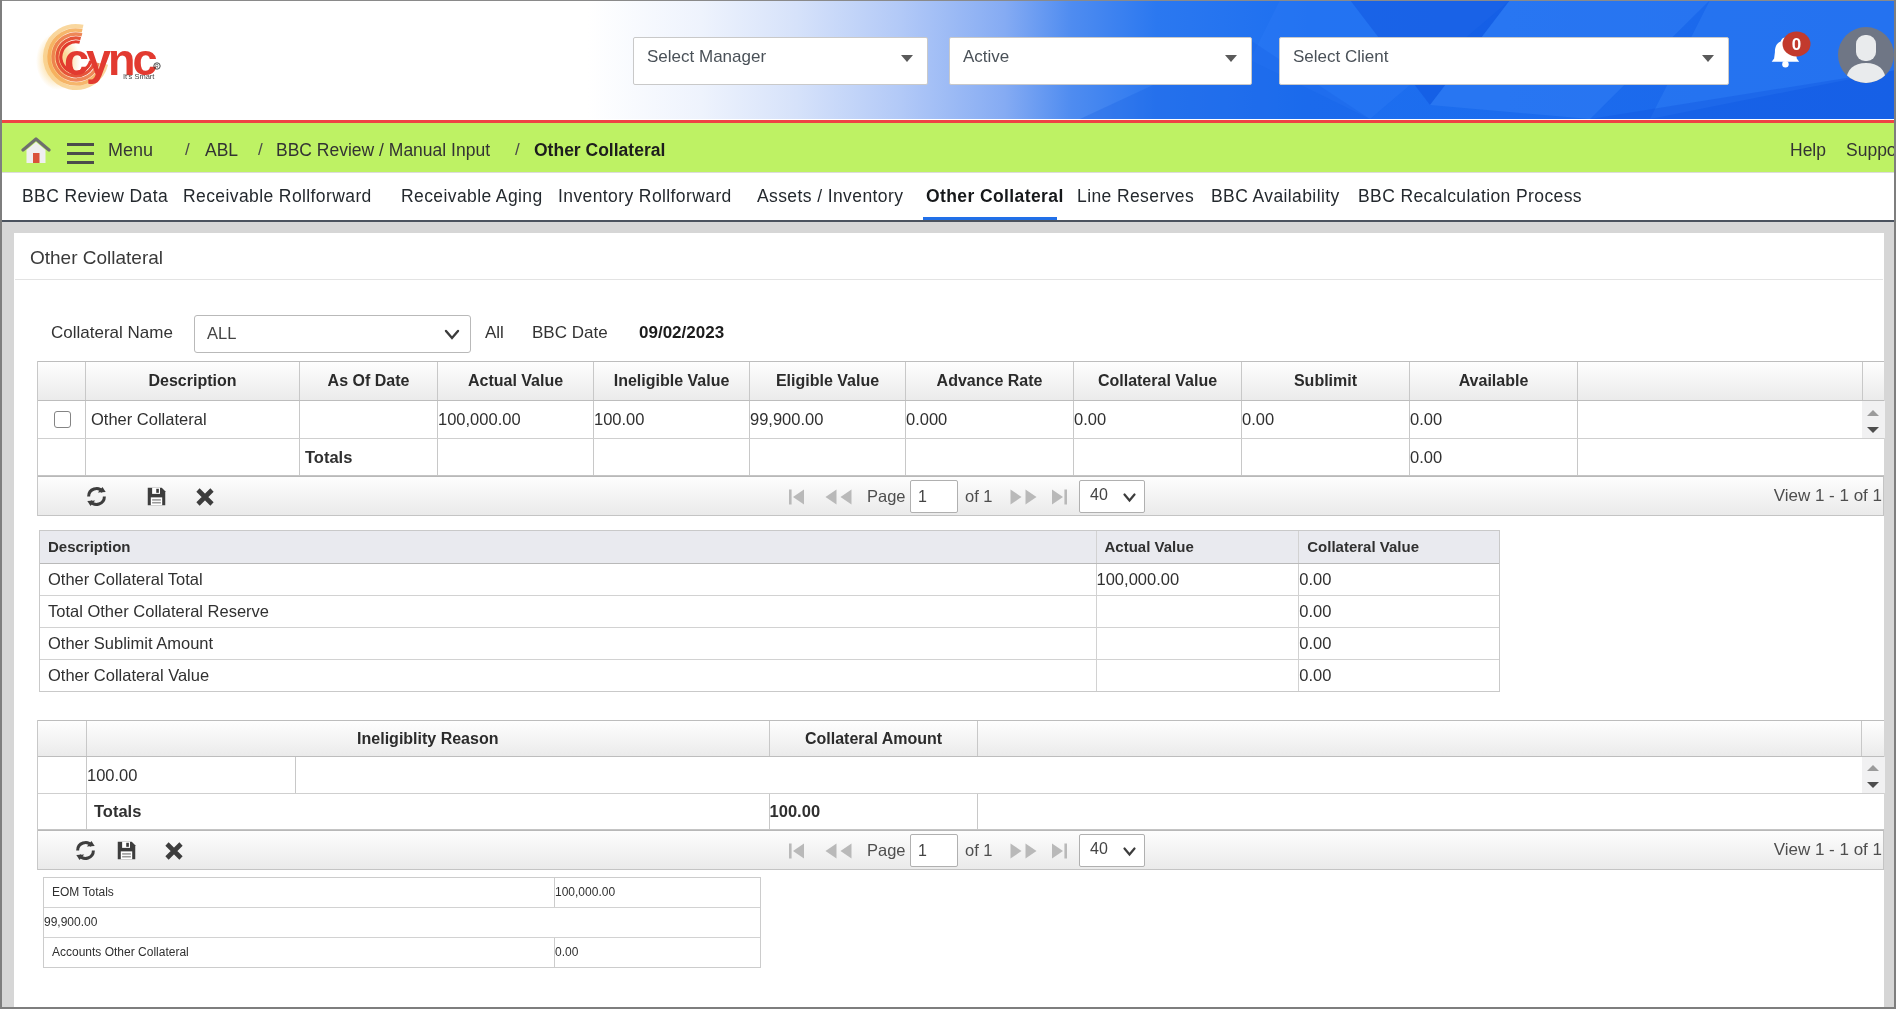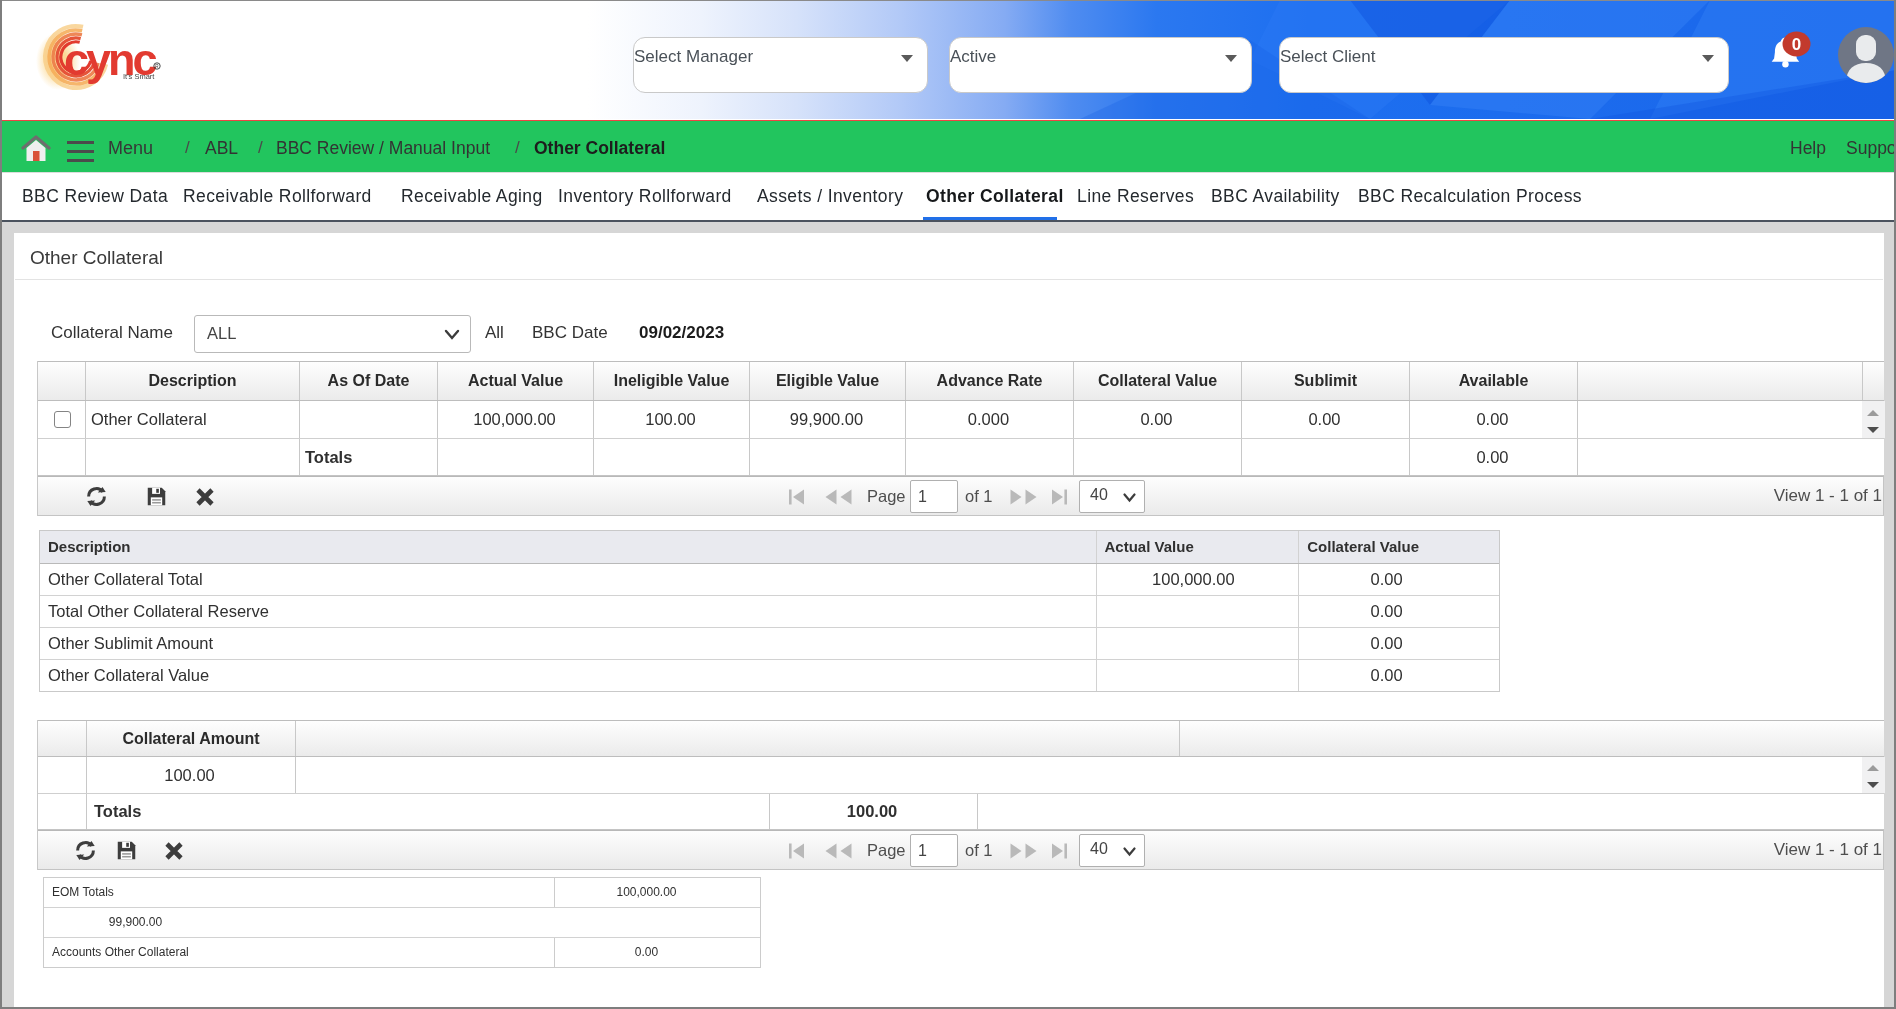--- a/index.html
+++ b/index.html
@@ -1,36 +1,36 @@
 <!DOCTYPE html>
 <html><head>
 <meta charset="utf-8">
 <style>
 *{margin:0;padding:0;box-sizing:border-box}
 html,body{width:1896px;height:1009px;font-family:"Liberation Sans",sans-serif;overflow:hidden;background:#fff;position:relative}
 .abs{position:absolute}
 .row{display:flex}
 
 #topbar{position:absolute;left:0;top:0;width:1896px;height:119px;background:linear-gradient(to right,#ffffff 0%,#ffffff 31%,#eef3fd 37%,#d6e2fa 42%,#b2c9f7 47.5%,#85abf3 53%,#4f8cf0 56.5%,#2b78f0 61%,#1d6ff0 69%,#1a66ea 100%);}
-.hsel{position:absolute;background:#fff;border:1px solid #c9c9c9;border-radius:12px;height:56px;top:37px;font-size:17px;color:#4a5158;line-height:38px;}
+.hsel{position:absolute;background:#fff;border:1px solid #c9c9c9;border-radius:2px;height:48px;top:37px;font-size:17px;color:#4a5158;line-height:38px;padding-left:13px}
 .hsel .car{position:absolute;right:14px;top:17px;width:0;height:0;border-left:6px solid transparent;border-right:6px solid transparent;border-top:7px solid #5a5a5a}
 
-#crumb{position:absolute;left:0;top:120px;width:1896px;height:53px;background:#22c55e;border-bottom:1px solid #dcdcdc;border-top:1px solid #ef4444}
+#crumb{position:absolute;left:0;top:120px;width:1896px;height:53px;background:#bef264;border-bottom:1px solid #dcdcdc;border-top:3px solid #ef4444}
 
 #tabs{position:absolute;left:0;top:174px;width:1896px;height:48px;background:#fff;border-bottom:2px solid #4a525e}
 .tab{position:absolute;top:12px;font-size:17.5px;letter-spacing:0.4px;color:#24292e;white-space:nowrap}
 
 #contentbg{position:absolute;left:0;top:222px;width:1896px;height:785px;background:#d6d6d6}
 #card{position:absolute;left:14px;top:233px;width:1870px;height:774px;background:#fff}
 
 .gcell{border-right:1px solid #c8c8c8;height:100%;font-size:16.5px;color:#303030;white-space:nowrap;overflow:hidden}
 .ghead{background:linear-gradient(#fefefe,#ebebeb);border-top:1px solid #bdbdbd;border-bottom:1px solid #bdbdbd}
 .ghead .gcell{font-weight:700;font-size:16px;color:#2b2b2b;text-align:center}
 .gpager{background:linear-gradient(#fdfdfd,#eaeaea);border:1px solid #c4c4c4;border-top:1px solid #b8b8b8;position:relative}
-.num{text-align:center}
+.num{text-align:left}
 .pgtxt{position:absolute;font-size:16.5px;color:#4e4e4e}
 .pginput{position:absolute;border:1px solid #b0b0b0;border-radius:2px;background:#fff;font-size:16px;color:#444;padding-left:7px;line-height:31px;font-family:"Liberation Sans",sans-serif}
 .view{position:absolute;font-size:17px;color:#4e4e4e}
 .sbar{position:absolute;background:#f1f1f2}
 .tri{position:absolute;width:0;height:0}
 .t2c{border-right:1px solid #d2d2d2;height:100%;font-size:16.5px;color:#303030;white-space:nowrap;overflow:hidden}
 .emc{border-right:1px solid #ccc;height:100%;font-size:12px;color:#303030;white-space:nowrap;overflow:hidden}
 </style>
 </head>
 <body>
@@ -261,20 +261,21 @@
   <div class="row" style="height:32px;line-height:31px;border-bottom:1px solid #c9c9c9">
     <div class="t2c" style="width:1058px;padding-left:8px">Other Collateral Value</div>
     <div class="t2c" style="width:203px"></div>
     <div class="t2c num" style="width:200px;padding-right:25px;border-right:none">0.00</div>
   </div>
 </div>
 
 <div id="g3" class="abs" style="left:37px;top:720px;width:1847px;border-left:1px solid #c8c8c8">
   <div class="row ghead" style="height:37px;line-height:35px">
     <div class="gcell" style="width:49px"></div>
+    <div class="gcell" style="width:683px">Ineligiblity Reason</div>
     <div class="gcell" style="width:209px">Collateral Amount</div>
     <div class="gcell" style="width:884px"></div>
     <div class="gcell" style="width:22px;border-right:none"></div>
   </div>
   <div class="row" style="height:37px;line-height:36px;border-bottom:1px solid #cfcfcf;position:relative">
     <div class="gcell" style="width:49px"></div>
     <div class="gcell num" style="width:209px;padding-right:3px">100.00</div>
     <div class="gcell" style="width:906px;border-right:none"></div>
     <div class="sbar" style="left:1824px;top:0;width:23px;height:36px">
       <div class="tri" style="left:5px;top:8px;border-left:6.5px solid transparent;border-right:6.5px solid transparent;border-bottom:6.5px solid #9b9b9b"></div>

